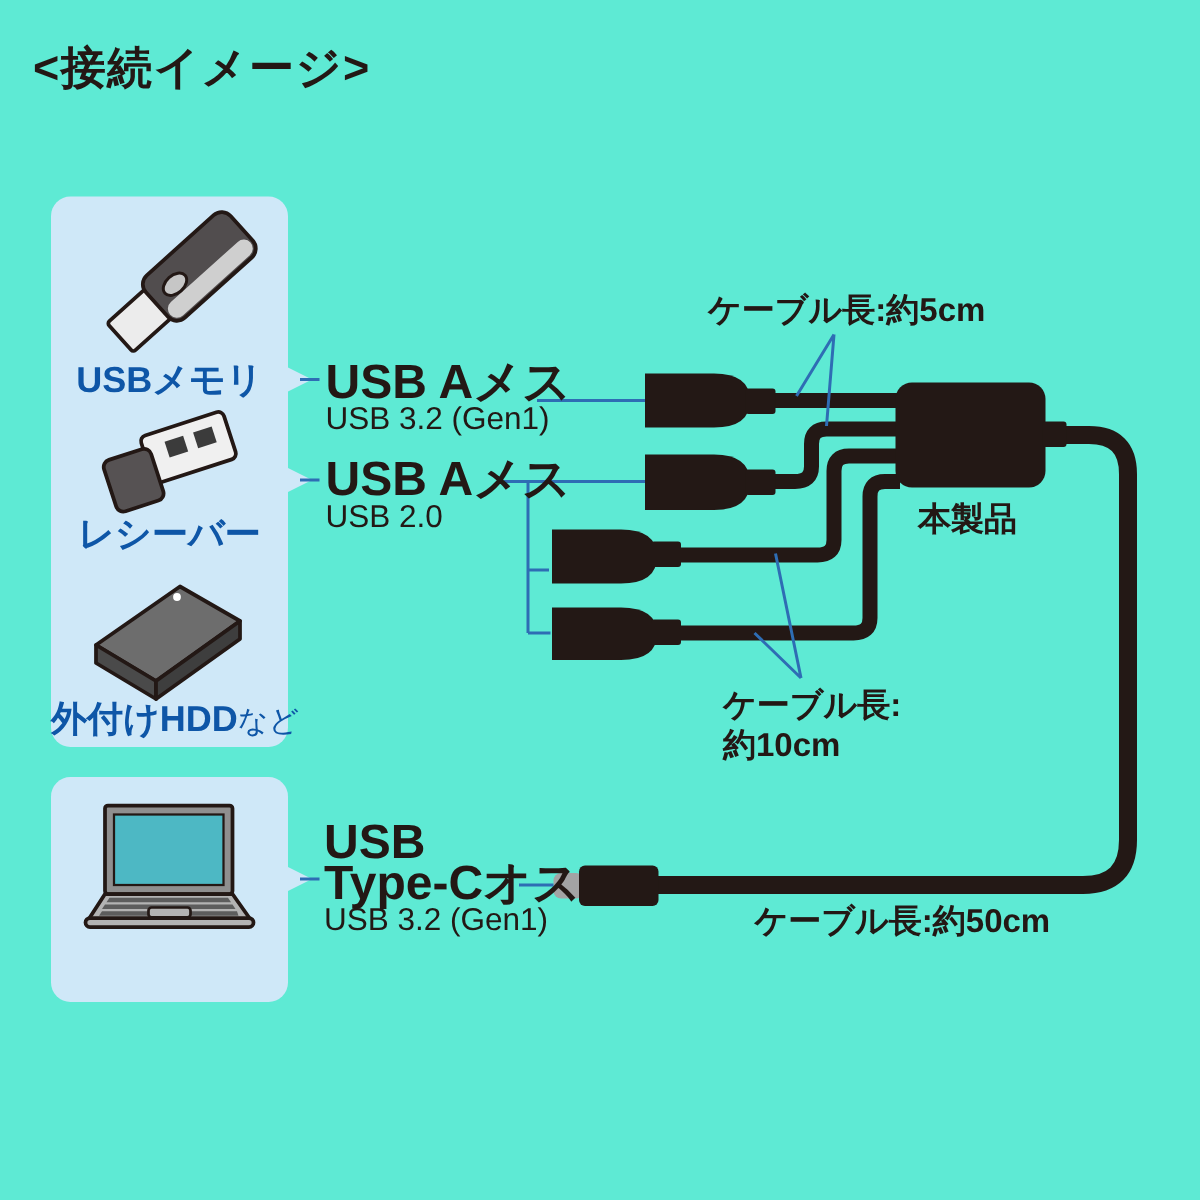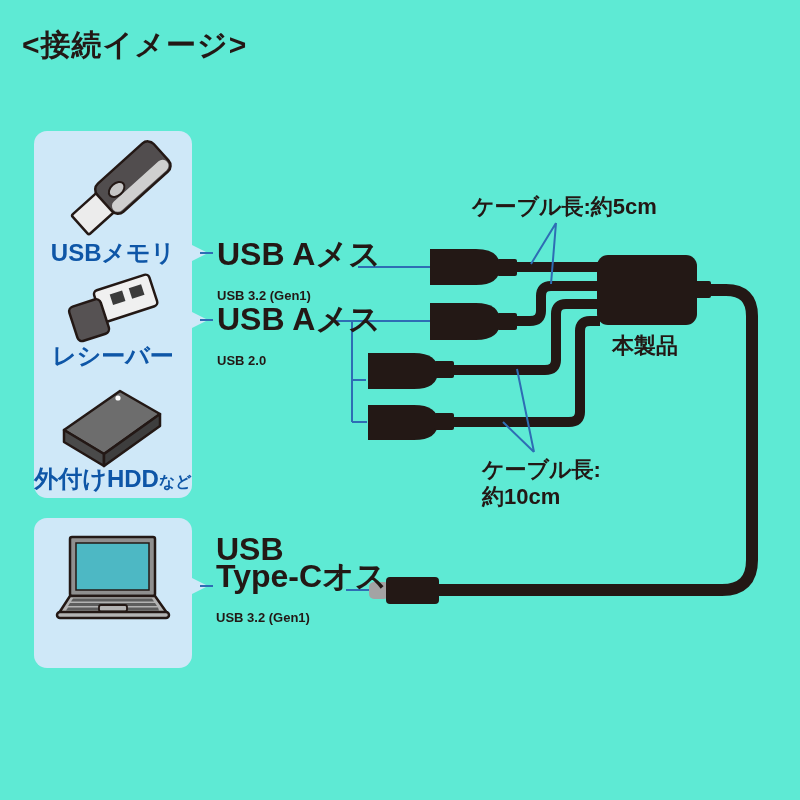--- a/index.html
+++ b/index.html
@@ -2,24 +2,24 @@
 <html><head>
 <meta charset="utf-8">
 <style>
   html,body{margin:0;padding:0;background:#ffffff;}
   .stage{position:relative;width:800px;height:800px;background:#5eead4;overflow:hidden;
          font-family:"Liberation Sans","DejaVu Sans",sans-serif;}
   .abs{position:absolute;}
   .art{position:absolute;left:0;top:0;}
   .title{left:22px;top:25px;font-size:30px;font-weight:700;color:#231815;letter-spacing:1px;}
   .devlabel{left:34px;width:158px;text-align:center;color:#0e56a7;font-size:24px;font-weight:700;white-space:nowrap;}
-  .devlabel .suffix{font-size:16px;font-weight:700;margin-top:32px;}
+  .devlabel .suffix{font-size:20px;font-weight:400;margin-top:32px;}
   .portgroup{color:#231815;white-space:nowrap;}
   .pl-big{font-size:32px;font-weight:700;line-height:27px;}
-  .pl-small{font-size:13px;font-weight:700;line-height:19px;margin-top:18px;}
+  .pl-small{font-size:21px;font-weight:400;line-height:19px;margin-top:2px;}
   .note{color:#231815;font-size:22px;font-weight:700;white-space:nowrap;line-height:27px;}
 </style>
 </head>
 <body>
 
 <div class="stage">
 
   <svg class="art" width="800" height="800" viewBox="0 0 800 800">
 
     <g>
@@ -116,26 +116,27 @@
   </div>
 
   <div class="abs portgroup" style="left:217px;top:241px">
     <div class="pl-big">USB Aメス</div>
     <div class="pl-small">USB 3.2 (Gen1)</div>
   </div>
   <div class="abs portgroup" style="left:217px;top:306px">
     <div class="pl-big">USB Aメス</div>
     <div class="pl-small">USB 2.0</div>
   </div>
-  <div class="abs portgroup" style="left:216px;top:536px">
+  <div class="abs portgroup" style="left:216px;top:548px">
     <div class="pl-big">USB</div>
     <div class="pl-big">Type-Cオス</div>
     <div class="pl-small">USB 3.2 (Gen1)</div>
   </div>
 
   <div class="abs note" style="left:472px;top:193px">ケーブル長:約5cm</div>
   <div class="abs note" style="left:612px;top:332px">本製品</div>
   <div class="abs note" style="left:482px;top:456px">
     <div>ケーブル長:</div>
     <div>約10cm</div>
   </div>
+  <div class="abs note" style="left:503px;top:600px">ケーブル長:約50cm</div>
 
 </div>
 
 </body></html>

